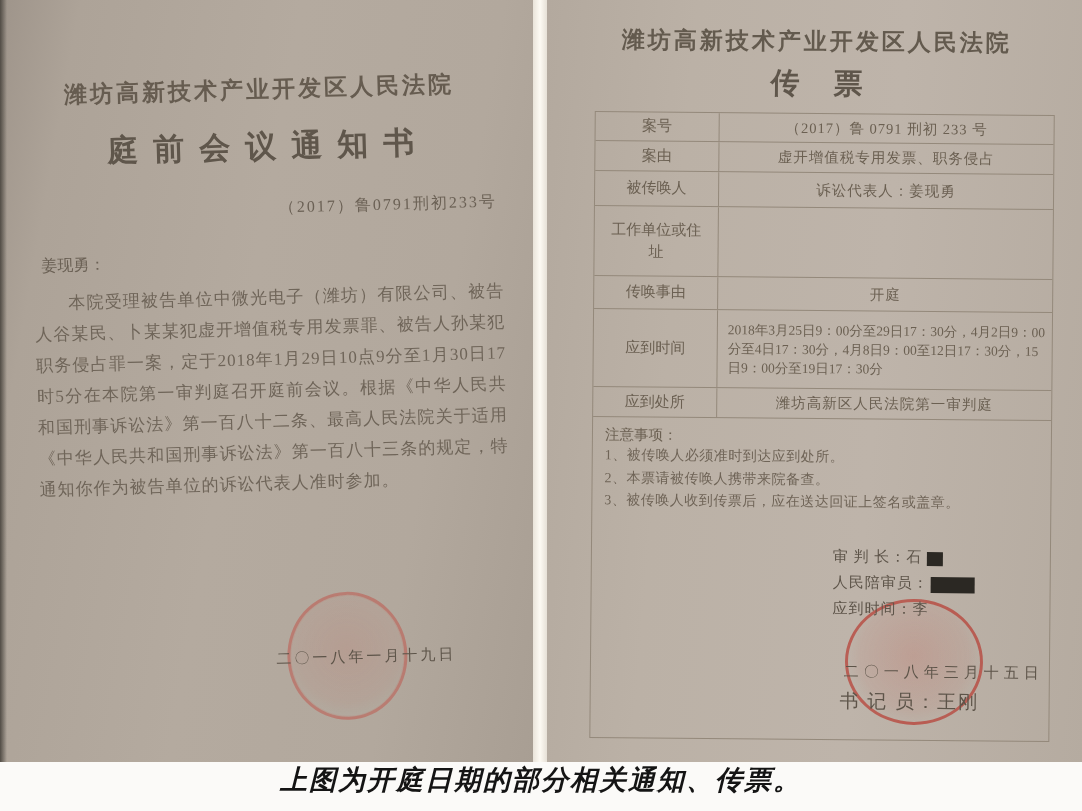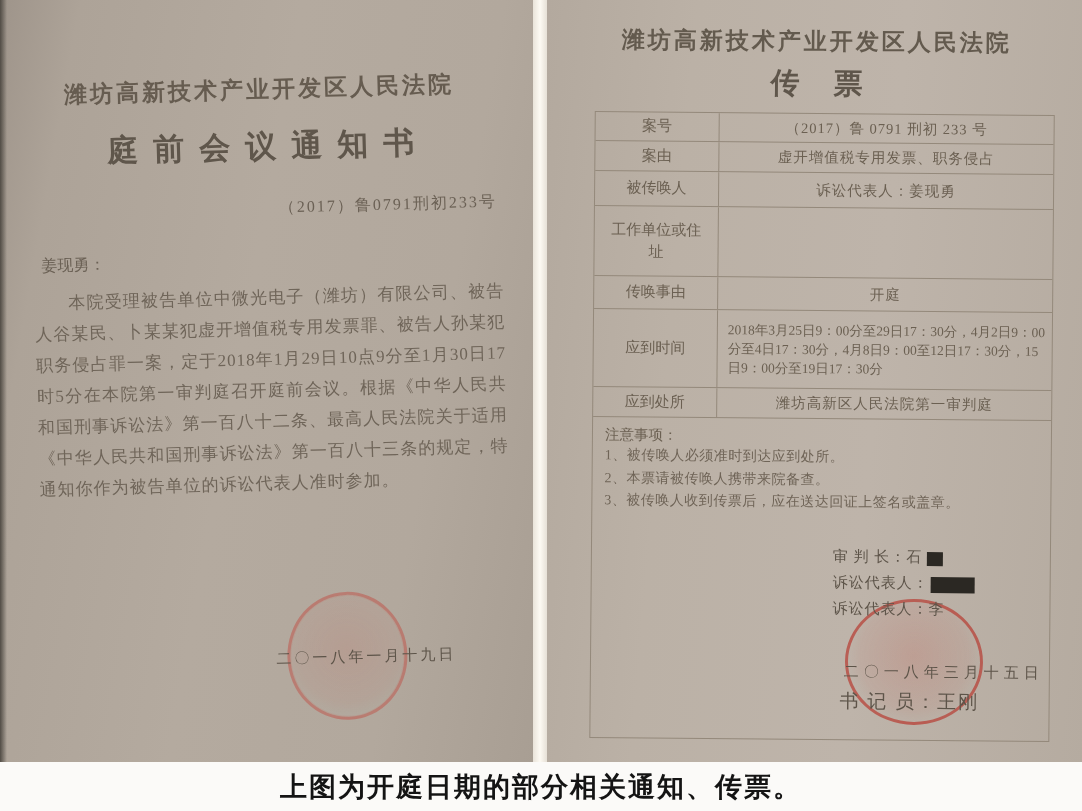--- a/index.html
+++ b/index.html
@@ -77,21 +77,21 @@
   .redact { display:inline-block; vertical-align:middle; background:#2b2823; }
   .redact-sm { width:16px; height:14px; margin-left:4px; }
   .redact-lg { width:44px; height:16px; margin-left:2px; }
   .r-date { position:absolute; left:300px; top:662px; font-size:15px;
     letter-spacing:5px; color:#5d5449; z-index:3; }
   .r-clerk { position:absolute; left:296px; top:688px; font-size:19px;
     letter-spacing:2px; color:#5d5449; z-index:3; }
 
   
   .caption-bar { position:absolute; left:0; top:762px; width:1082px; height:49px;
-    background:#fbfaf8; display:flex; align-items:center; justify-content:center; }
+    background:#fbfaf8; display:flex; justify-content:center;font-style:italic; }
   .caption-text { font-size:27px; font-weight:bold; color:#141414; letter-spacing:2px;
     font-family:"Liberation Serif","DejaVu Serif",serif; }
 </style>
 </head>
 <body>
 
 <div class="stage">
 
   <div class="photo photo-left">
     <div class="left-inner">
@@ -144,22 +144,22 @@
         <div class="s-notes">
           <div class="notes-title">注意事项：</div>
           <div class="note-line">1、被传唤人必须准时到达应到处所。</div>
           <div class="note-line">2、本票请被传唤人携带来院备查。</div>
           <div class="note-line">3、被传唤人收到传票后，应在送达回证上签名或盖章。</div>
         </div>
       </div>
 
       <div class="sig-block">
         <div><span>审 判 长：石</span><span class="redact redact-sm"></span></div>
-        <div><span>诉讼代表人：</span><span class="redact redact-lg"></span></div>
-        <div><span>诉讼代表人：李</span></div>
+        <div><span>人民陪审员：</span><span class="redact redact-lg"></span></div>
+        <div><span>应到时间：李</span></div>
       </div>
 
       <div class="seal seal-right"></div>
       <div class="r-date">二〇一八年三月十五日</div>
       <div class="r-clerk">书 记 员：王刚</div>
     </div>
   </div>
 
   <div class="caption-bar">
     <span class="caption-text">上图为开庭日期的部分相关通知、传票。</span>

